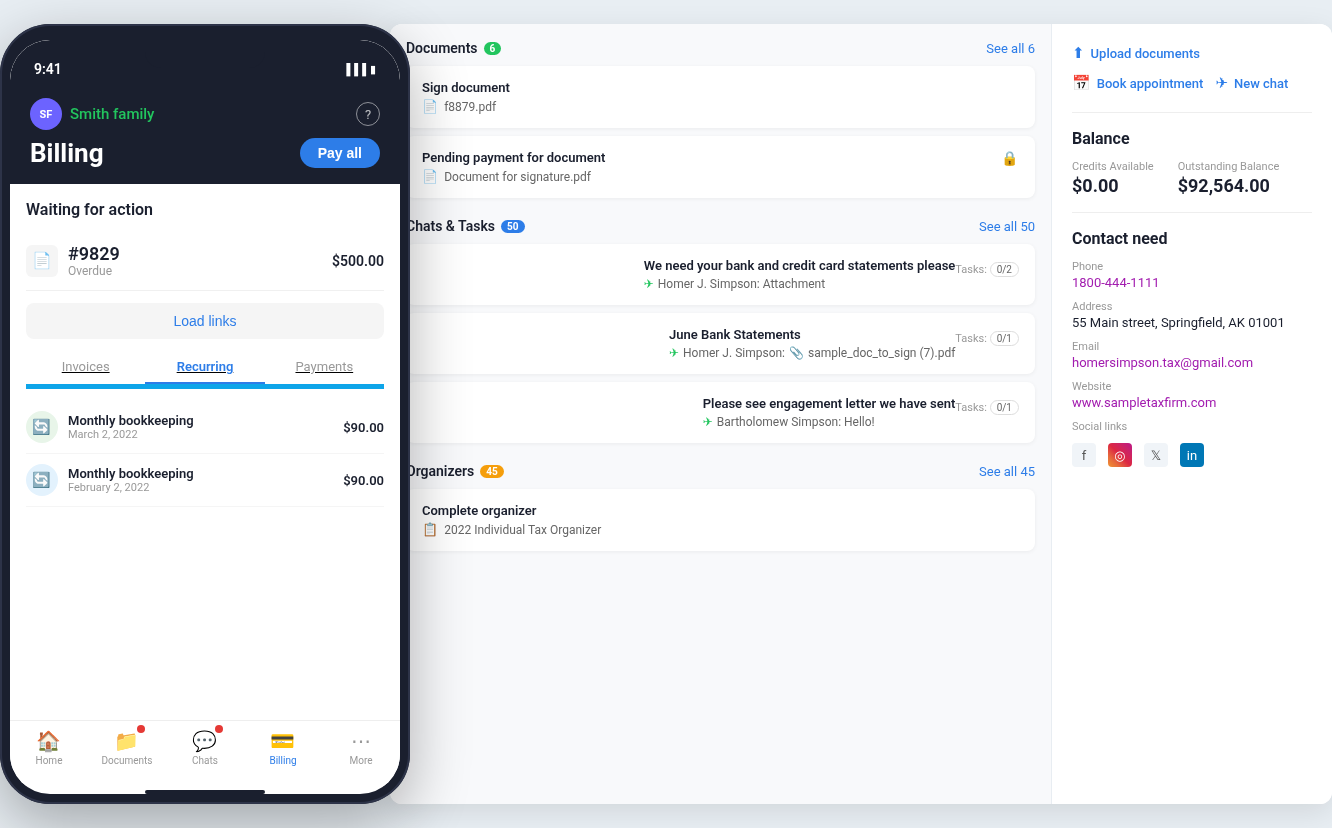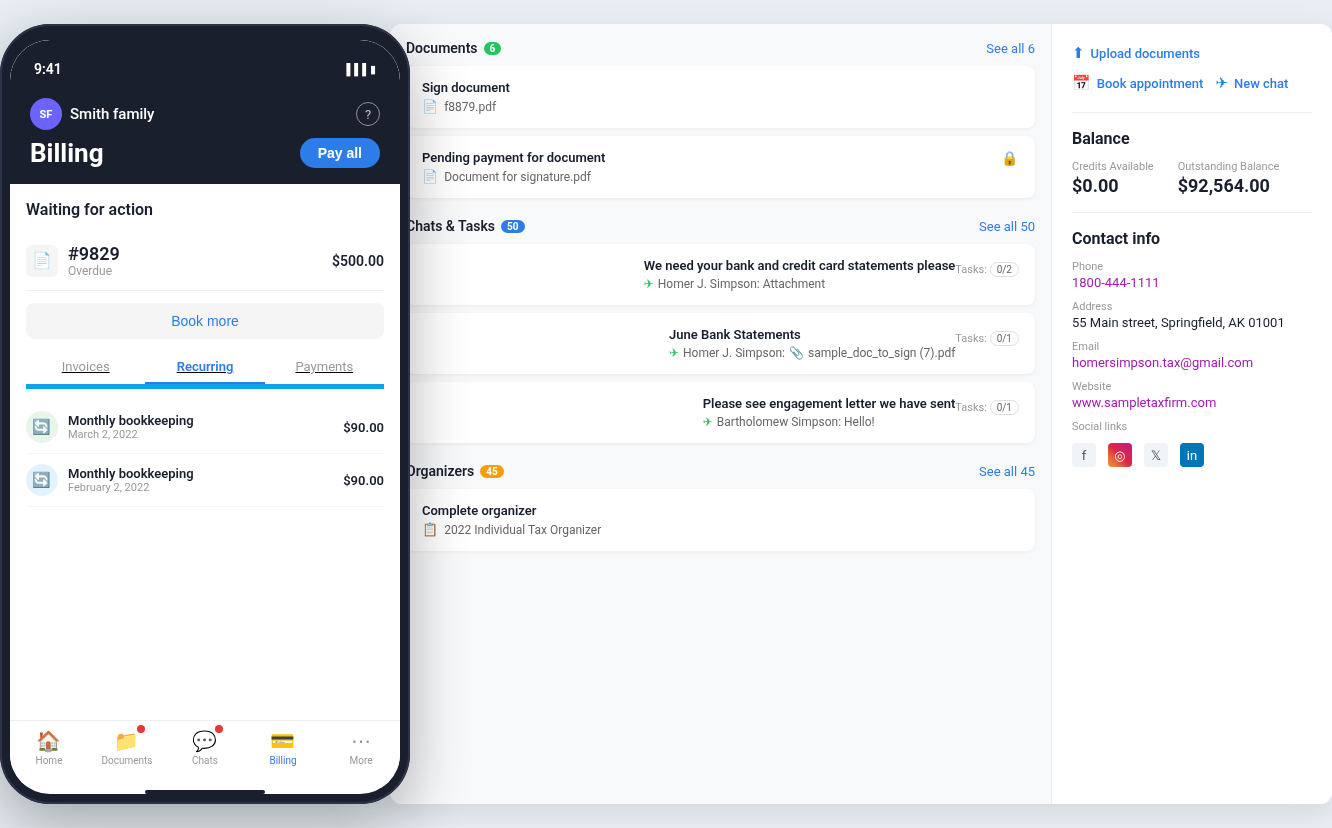--- a/index.html
+++ b/index.html
@@ -106,21 +106,21 @@
       display: flex;
       align-items: center;
       justify-content: center;
       color: #fff;
       font-size: 11px;
       font-weight: 700;
       margin-right: 8px;
     }
 
     .family-name {
-      color: #ffffff;
+      color: #22c55e;
       font-size: 15px;
       font-weight: 500;
       flex: 1;
     }
 
     .family-left {
       display: flex;
       align-items: center;
     }
 
@@ -634,21 +634,21 @@
 
         <div class="invoice-item">
           <div class="invoice-icon">📄</div>
           <div class="invoice-details">
             <div class="invoice-num">#9829</div>
             <div class="invoice-status">Overdue</div>
           </div>
           <div class="invoice-amount">$500.00</div>
         </div>
 
-        <button class="load-more-btn">Book more</button>
+        <button class="load-more-btn">Load links</button>
 
         
         <div class="tabs-row">
           <div class="tab-item">Invoices</div>
           <div class="tab-item active">Recurring</div>
           <div class="tab-item">Payments</div>
         </div>
 
         
         <div class="recurring-item">
@@ -847,21 +847,21 @@
           <div class="balance-value">$0.00</div>
         </div>
         <div class="balance-col">
           <div class="balance-sub-label">Outstanding Balance</div>
           <div class="balance-value">$92,564.00</div>
         </div>
       </div>
 
       <div class="divider"></div>
 
-      <div class="section-label">Contact info</div>
+      <div class="section-label">Contact need</div>
 
       <div class="contact-label">Phone</div>
       <div class="contact-link">1800-444-1111</div>
 
       <div class="contact-label">Address</div>
       <div class="contact-value">55 Main street, Springfield, AK 01001</div>
 
       <div class="contact-label">Email</div>
       <div class="contact-link">homersimpson.tax@gmail.com</div>
 

